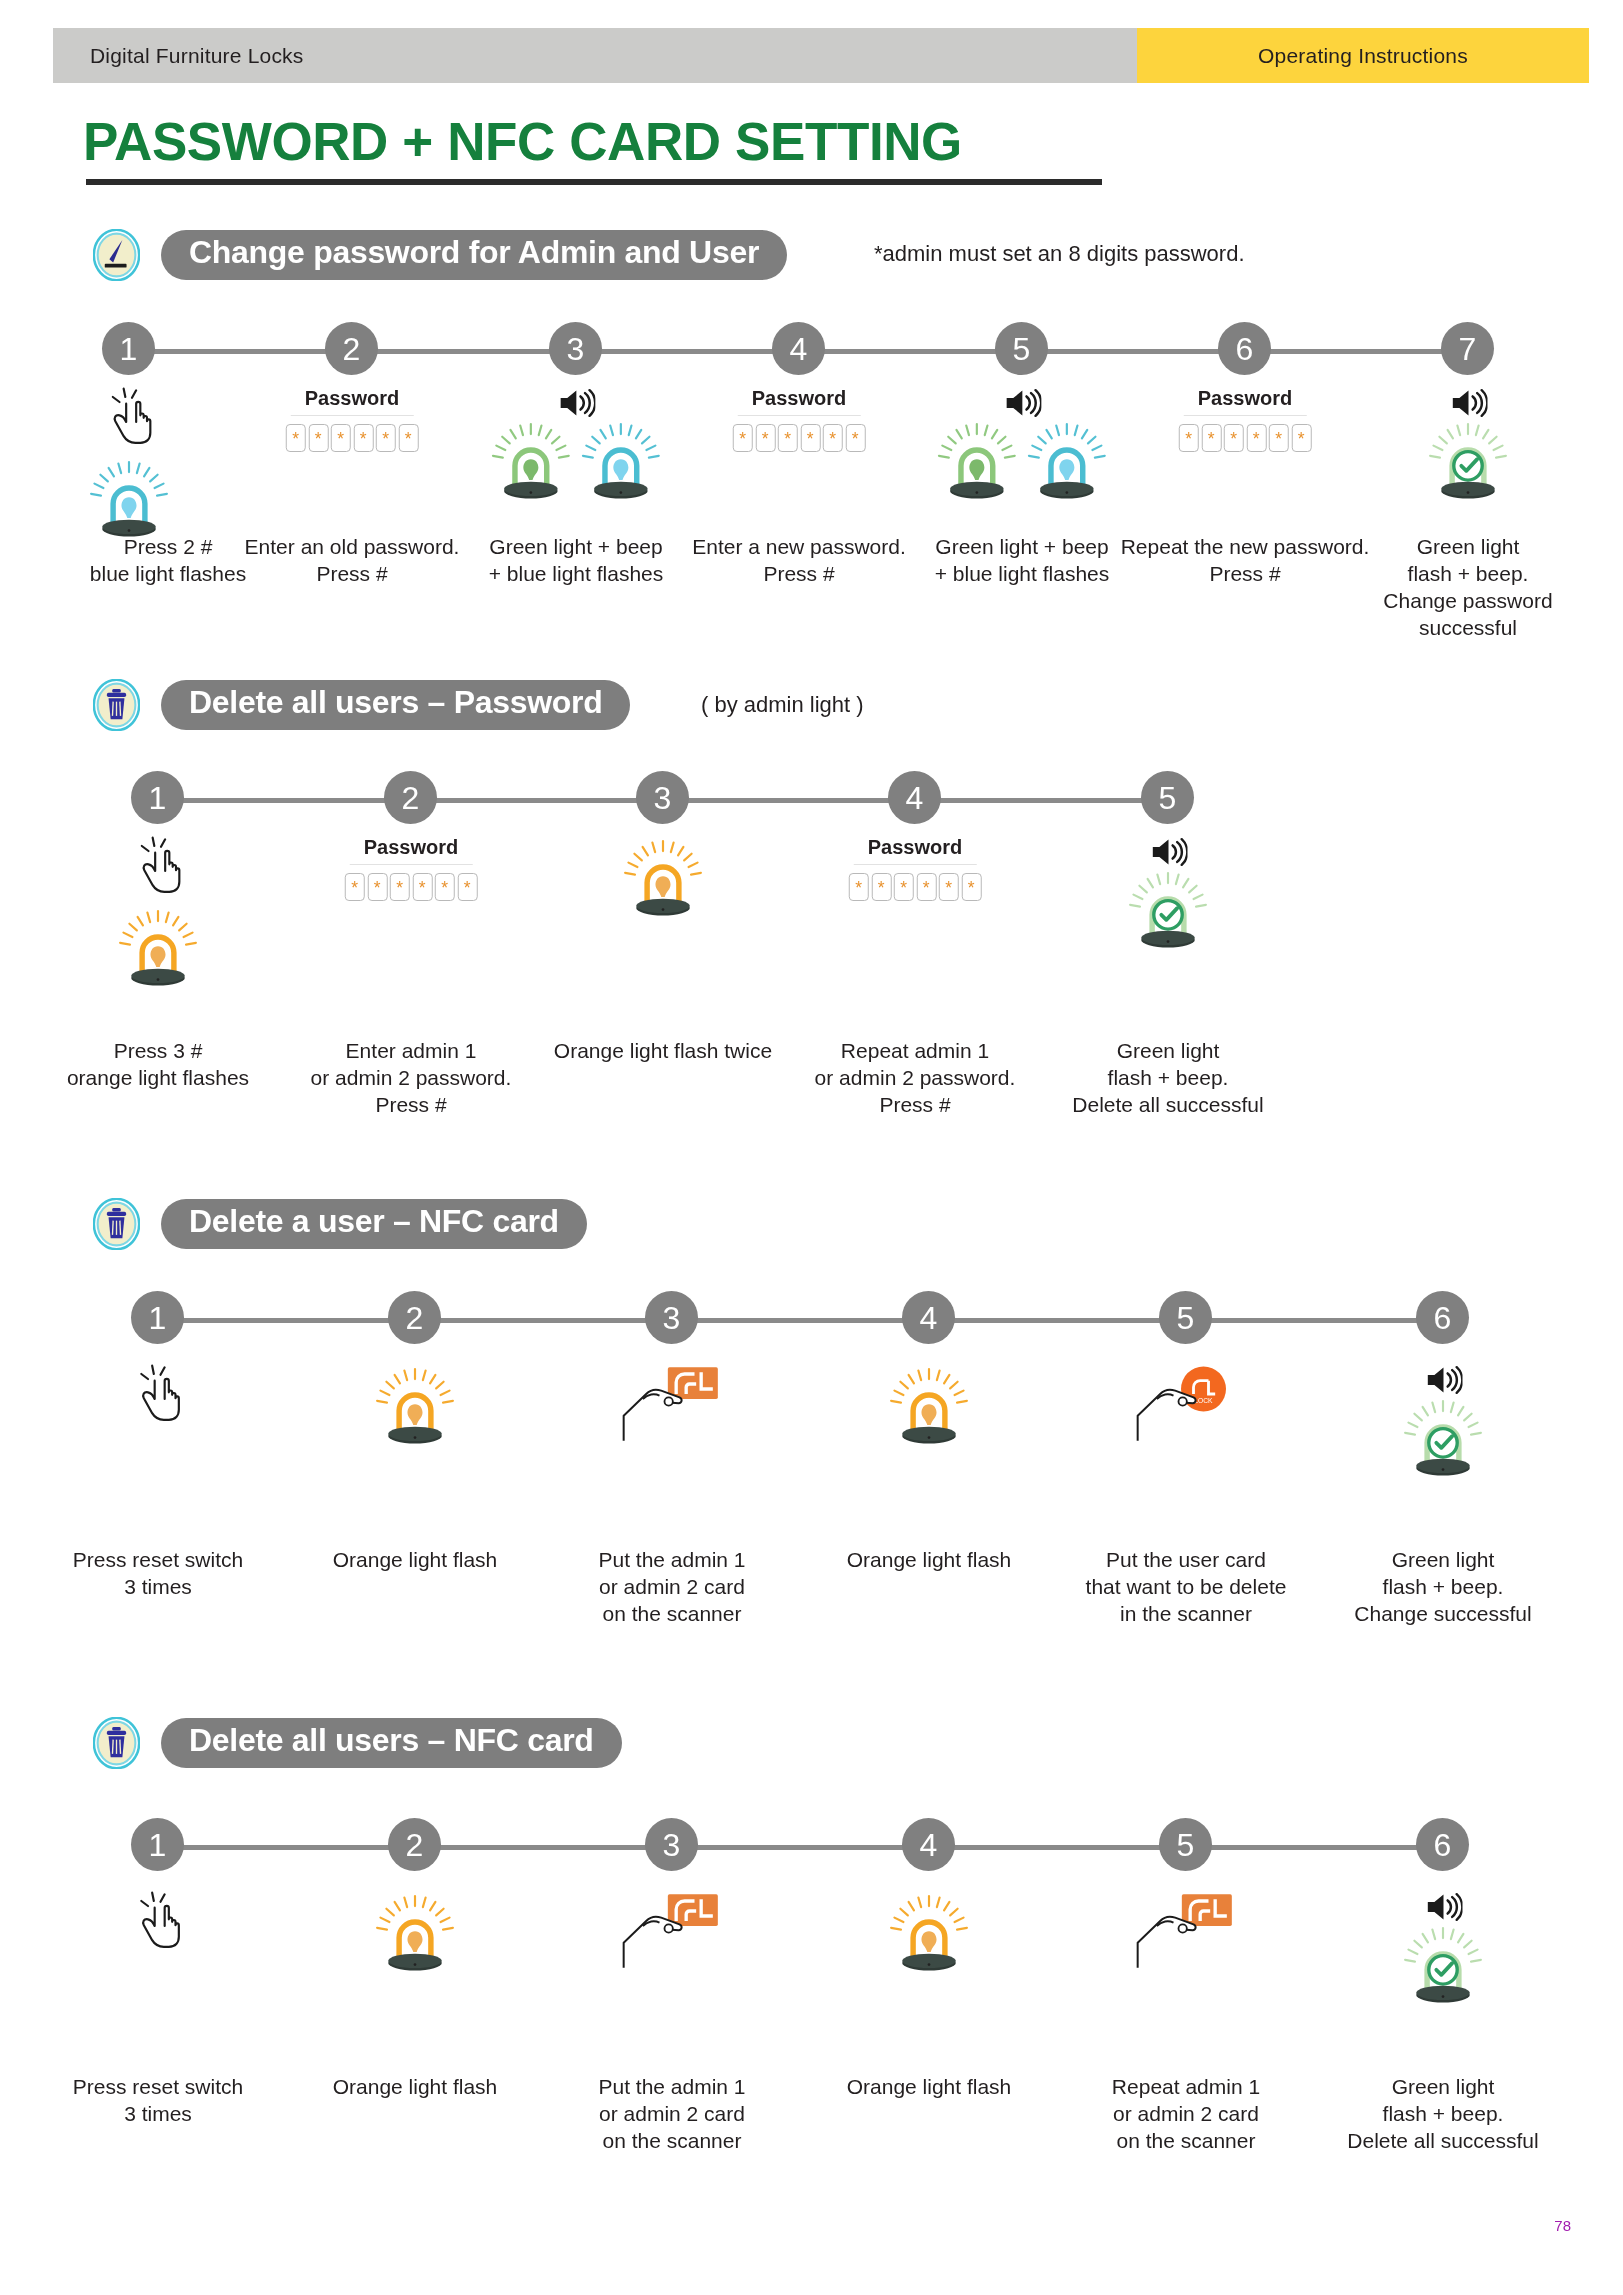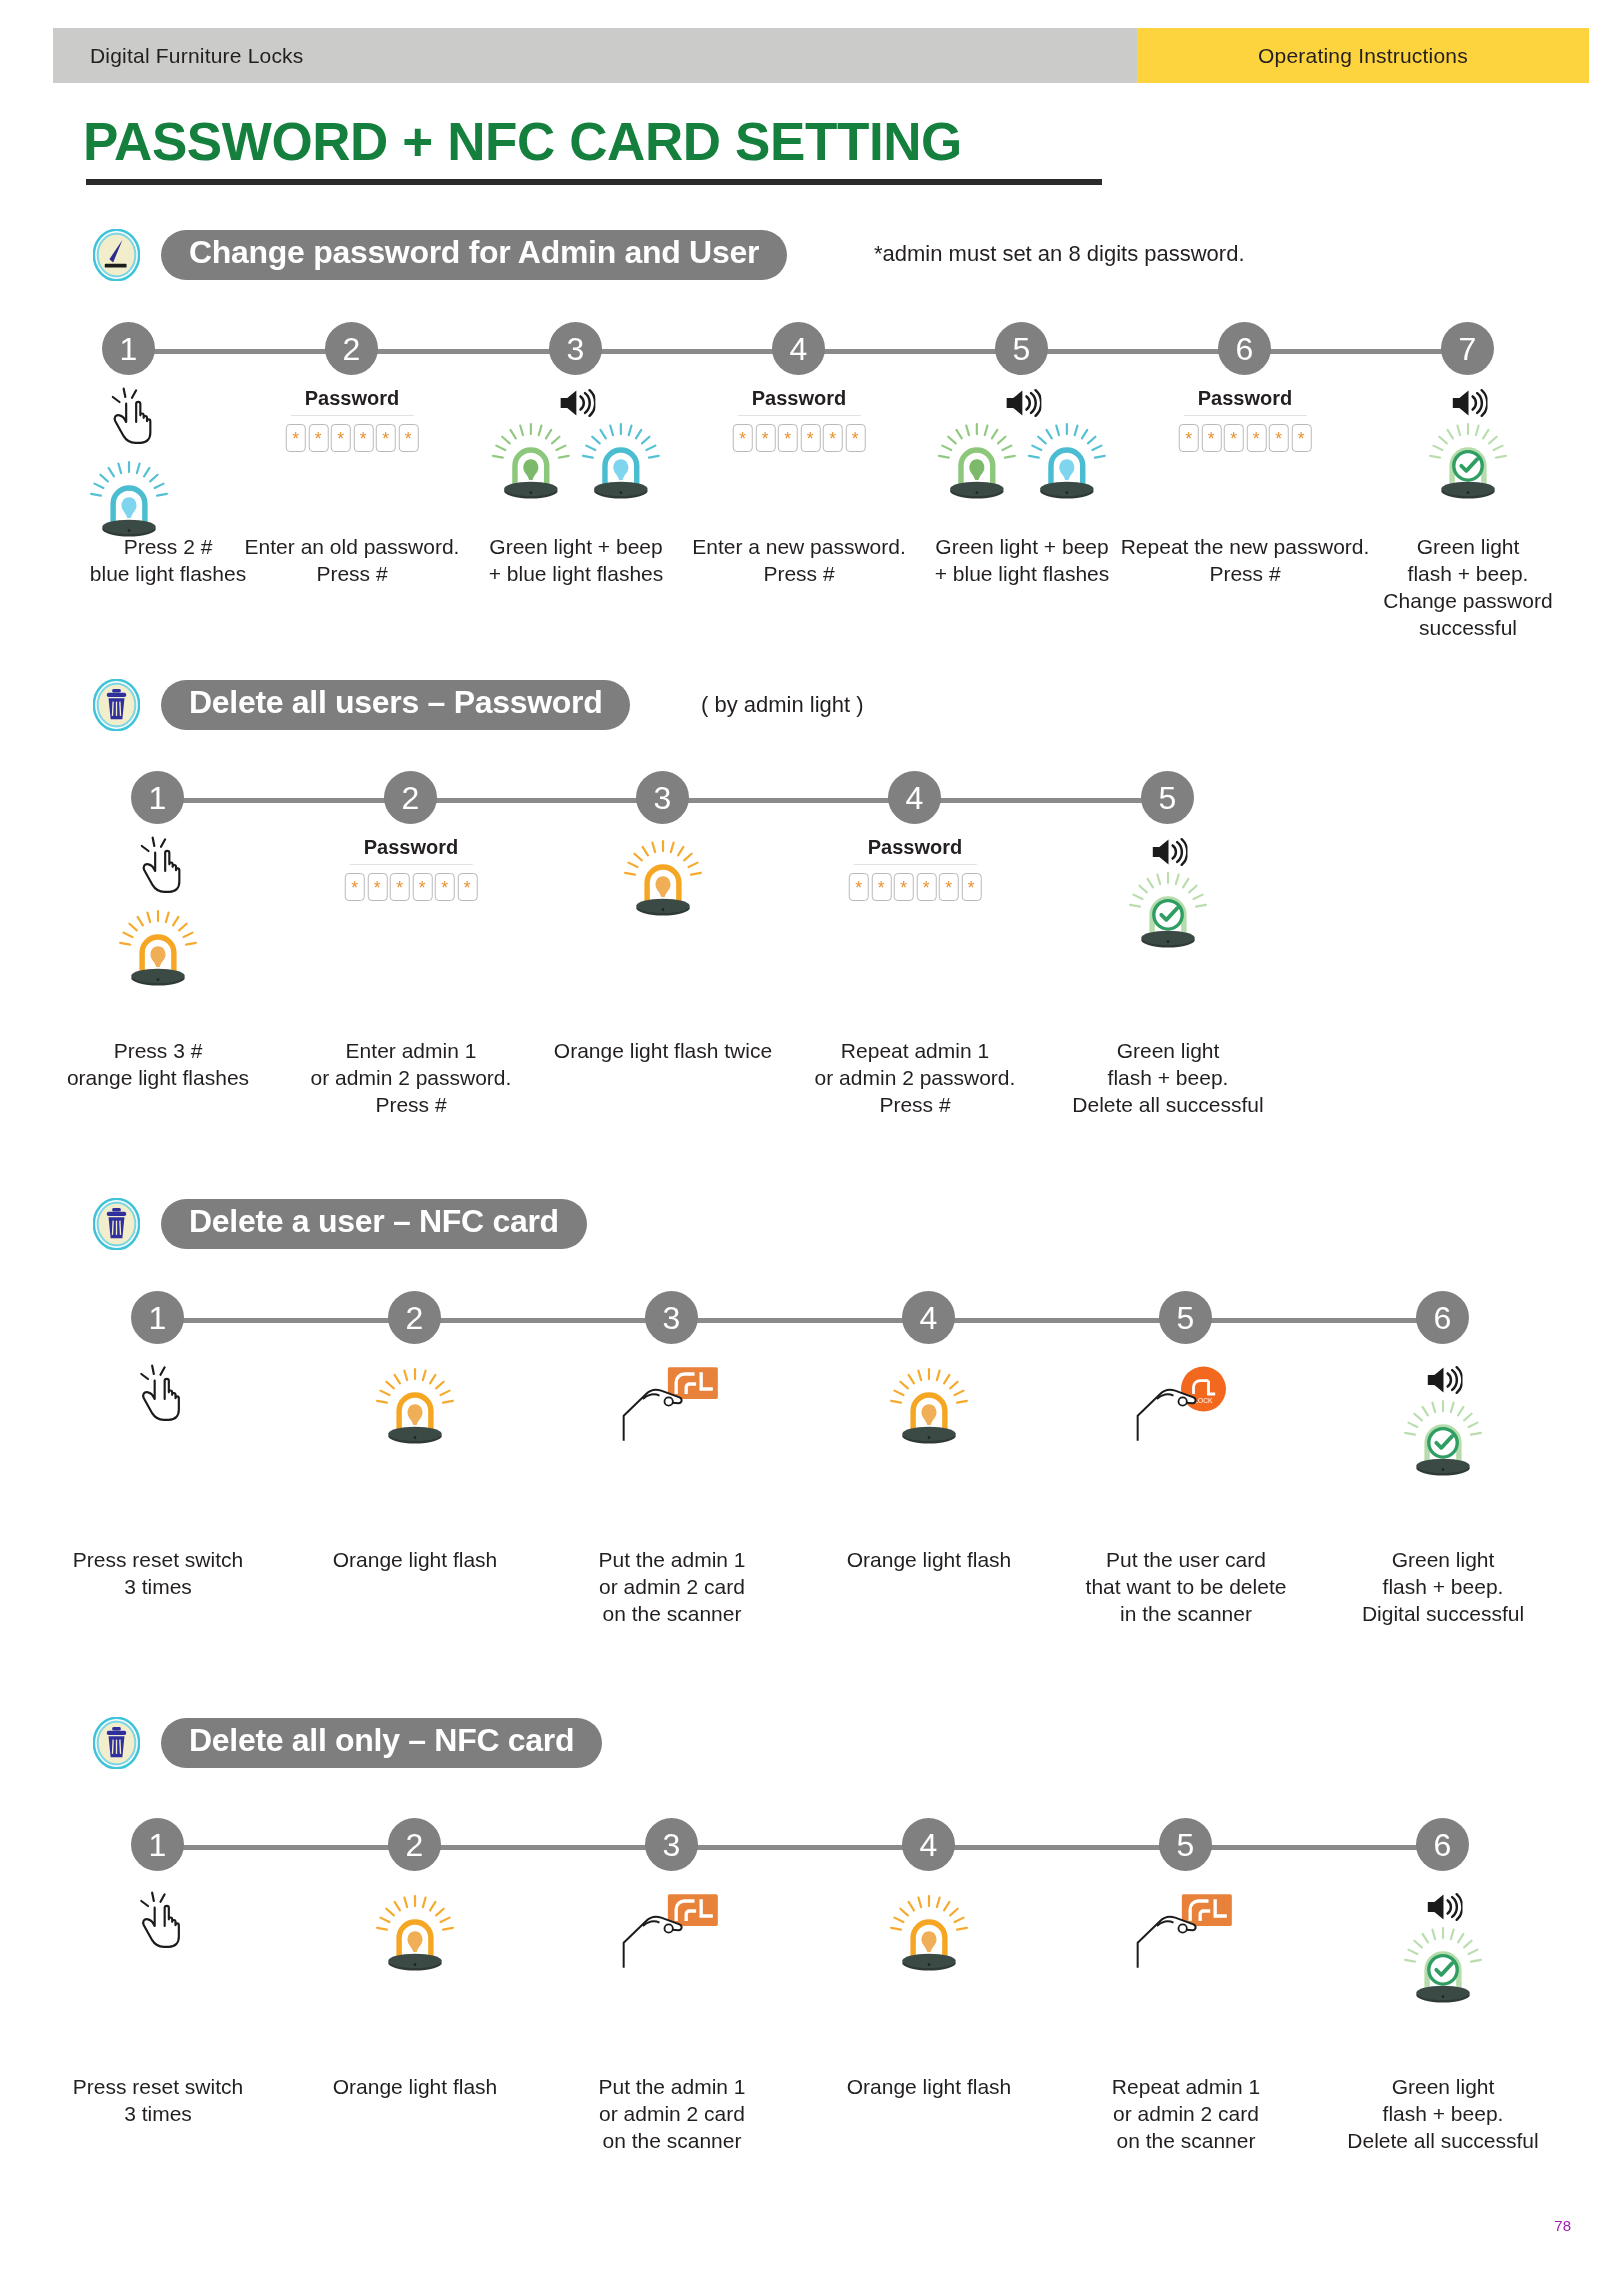--- a/index.html
+++ b/index.html
@@ -773,38 +773,38 @@
         <div>Orange light flash</div>
       </div>
       <div class="caption" style="left:1186px;top:1547px;">
         <div>Put the user card</div>
         <div>that want to be delete</div>
         <div>in the scanner</div>
       </div>
       <div class="caption" style="left:1443px;top:1547px;">
         <div>Green light</div>
         <div>flash + beep.</div>
-        <div>Digital successful</div>
+        <div>Change successful</div>
       </div>
       <div class="section" style="top:1715px;height:55px;">
       <div class="sec-head">
         <span class="sec-badge"><svg viewBox="0 0 56 62" width="47" height="52">
       <ellipse cx="28" cy="31" rx="27" ry="30" fill="none" stroke="#3fc3d8" stroke-width="3"></ellipse>
       <ellipse cx="28" cy="31" rx="22.5" ry="25.5" fill="#f2eecb" stroke="#7fd7e4" stroke-width="2.5"></ellipse>
       <rect x="23" y="12" width="10" height="4" rx="1.5" fill="#2f2f9e"></rect>
       <rect x="16.5" y="16.5" width="23" height="5" rx="2" fill="#2f2f9e"></rect>
       <path d="M18.5 23 L37.5 23 L35 48 L21 48 Z" fill="#2f2f9e"></path>
       <g stroke="#f2eecb" stroke-width="1.6">
         <line x1="24" y1="27" x2="23.2" y2="44"></line>
         <line x1="28" y1="27" x2="28" y2="44"></line>
         <line x1="32" y1="27" x2="32.8" y2="44"></line>
       </g>
     </svg></span>
         <div class="pill">
-          <span>Delete all only – NFC card</span>
+          <span>Delete all users – NFC card</span>
         </div>
       </div>
     </div>
       <div class="section" style="top:1818px;height:8.3px;">
       <div class="rail" style="left:158px;width:1285px;"></div>
         <div class="step" style="left:158px;">
         <div class="bubble">1</div>
       </div>
       <div class="art" style="left:158px;top:73px;">
           <span>

